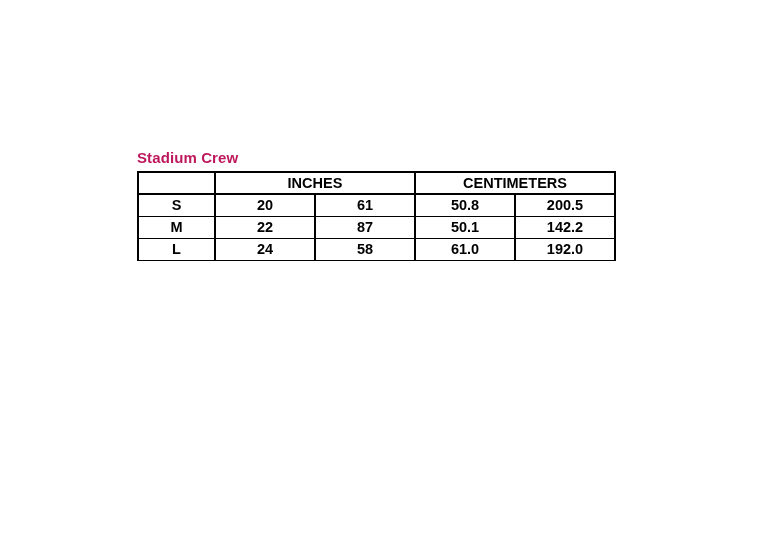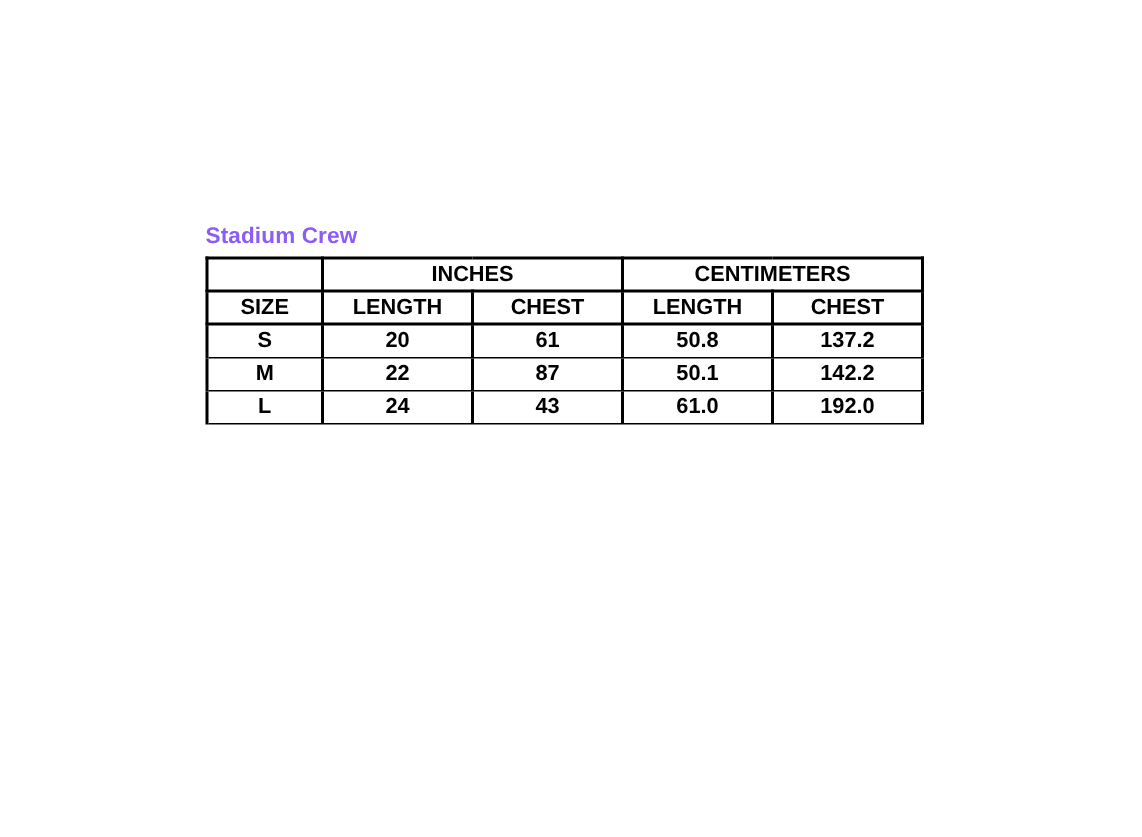--- a/index.html
+++ b/index.html
@@ -16,21 +16,21 @@
     overflow: hidden;
   }
   .chart-wrap {
     position: absolute;
     left: 137px;
     top: 149px;
   }
   .chart-title {
     font-size: 15px;
     font-weight: bold;
-    color: #8b5cf6;
+    color: #be185d;
     margin-bottom: 5px;
     letter-spacing: 0.1px;
   }
   table.size-table {
     border-collapse: collapse;
     table-layout: fixed;
     color: #000000;
   }
   table.size-table th,
   table.size-table td {
@@ -63,46 +63,39 @@
         <col class="c-num">
         <col class="c-num">
         <col class="c-num">
       </colgroup>
       <thead>
         <tr>
           <th></th>
           <th colspan="2">INCHES</th>
           <th colspan="2">CENTIMETERS</th>
         </tr>
-        <tr>
-          <th>SIZE</th>
-          <th>LENGTH</th>
-          <th>CHEST</th>
-          <th>LENGTH</th>
-          <th>CHEST</th>
-        </tr>
       </thead>
       <tbody>
           <tr>
             <td>S</td>
             <td>20</td>
             <td>61</td>
             <td>50.8</td>
-            <td>137.2</td>
+            <td>200.5</td>
           </tr>
           <tr>
             <td>M</td>
             <td>22</td>
             <td>87</td>
             <td>50.1</td>
             <td>142.2</td>
           </tr>
           <tr>
             <td>L</td>
             <td>24</td>
-            <td>43</td>
+            <td>58</td>
             <td>61.0</td>
             <td>192.0</td>
           </tr>
         </tbody>
     </table>
   </div>
 </div>
 
 </body></html>

